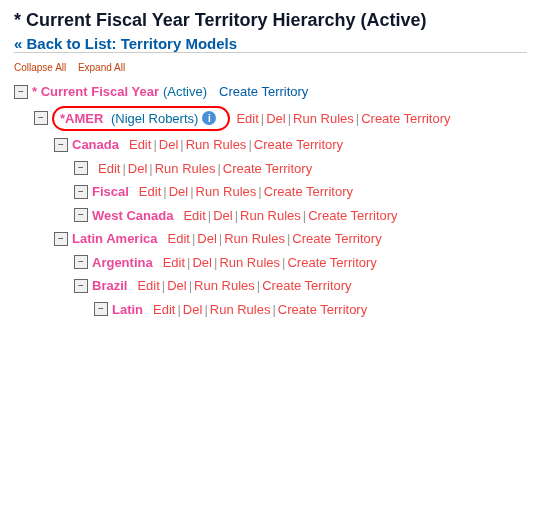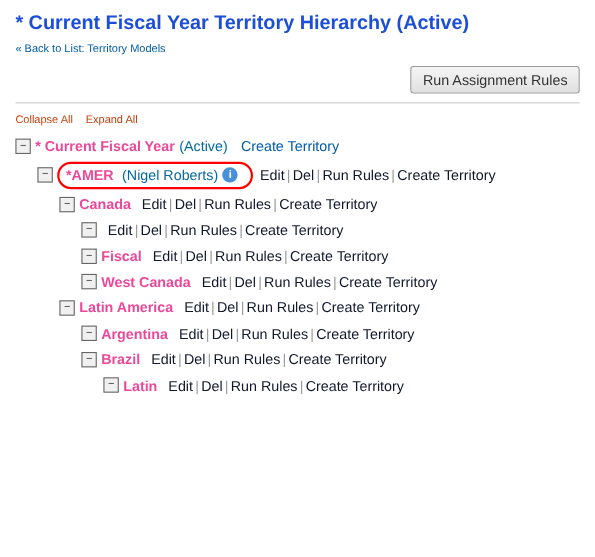--- a/index.html
+++ b/index.html
@@ -11,26 +11,27 @@
       width: 541px;
       min-height: 506px;
     }
     .page-container {
       padding: 10px 14px;
     }
     .page-title {
       font-size: 18px;
       font-weight: bold;
       margin-bottom: 4px;
-      color: #1d4ed8;
+      color: #0f172a;
     }
     .back-link {
       color: #015ba7;
       text-decoration: none;
-      font-size: 10px;
+      font-size: 15px;
+      font-weight: bold;
     }
     .header-row {
       display: flex;
       justify-content: flex-end;
       margin: 10px 0 8px 0;
     }
     .run-btn {
       background: linear-gradient(to bottom, #f5f5f5, #e0e0e0);
       border: 1px solid #999;
       border-radius: 3px;
@@ -110,21 +111,21 @@
       font-weight: bold;
       cursor: pointer;
       margin-right: 6px;
       flex-shrink: 0;
     }
     .actions {
       color: #015ba7;
       white-space: nowrap;
     }
     .actions a {
-      color: #0f172a;
+      color: #ef4444;
       text-decoration: none;
     }
     .actions .sep {
       color: #999;
       margin: 0 2px;
     }
     .amer-highlight {
       border: 2px solid red;
       border-radius: 16px;
       padding: 1px 6px;
@@ -138,23 +139,20 @@
       margin-left: 8px;
     }
   </style>
 </head>
 <body>
 
 <div class="page-container">
   <h1 class="page-title">* Current Fiscal Year Territory Hierarchy (Active)</h1>
   <a class="back-link" href="#">« Back to List: Territory Models</a>
 
-  <div class="header-row">
-    <button class="run-btn">Run Assignment Rules</button>
-  </div>
 
   <div class="divider"></div>
 
   <div class="collapse-expand-row">
     <a href="#">Collapse All</a>
     <span> </span>
     <a href="#">Expand All</a>
   </div>
 
   <div class="tree">

